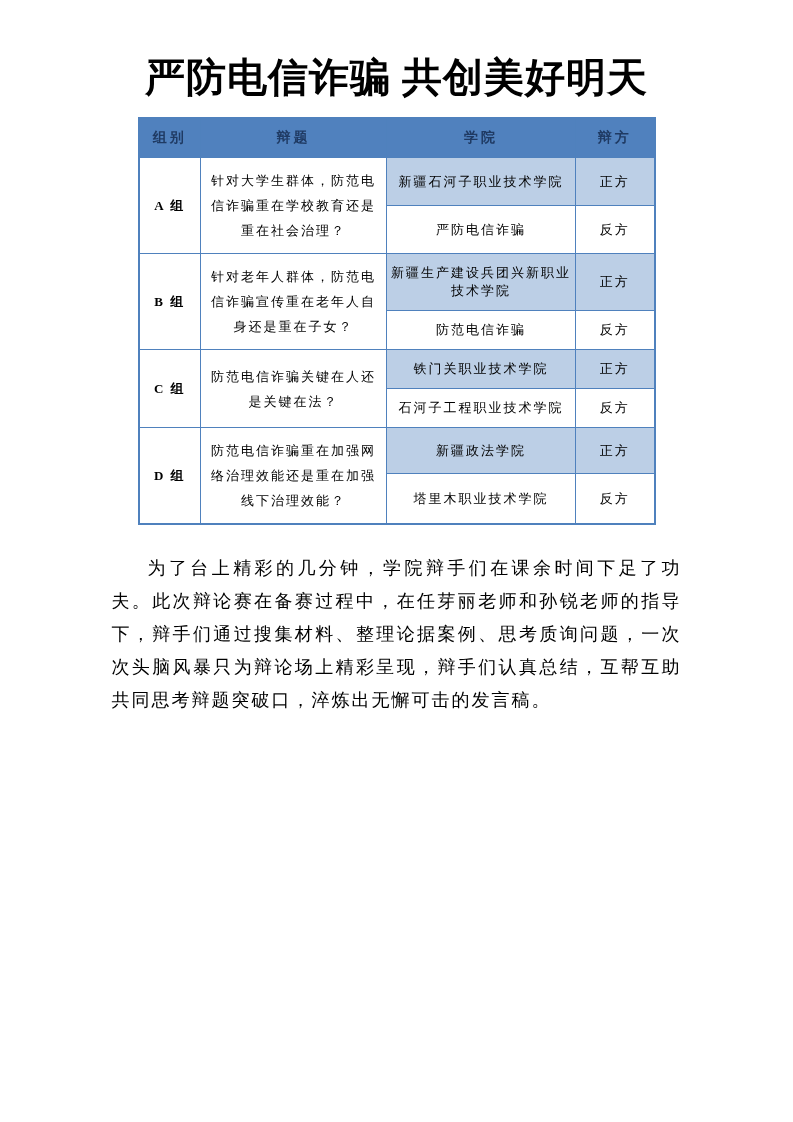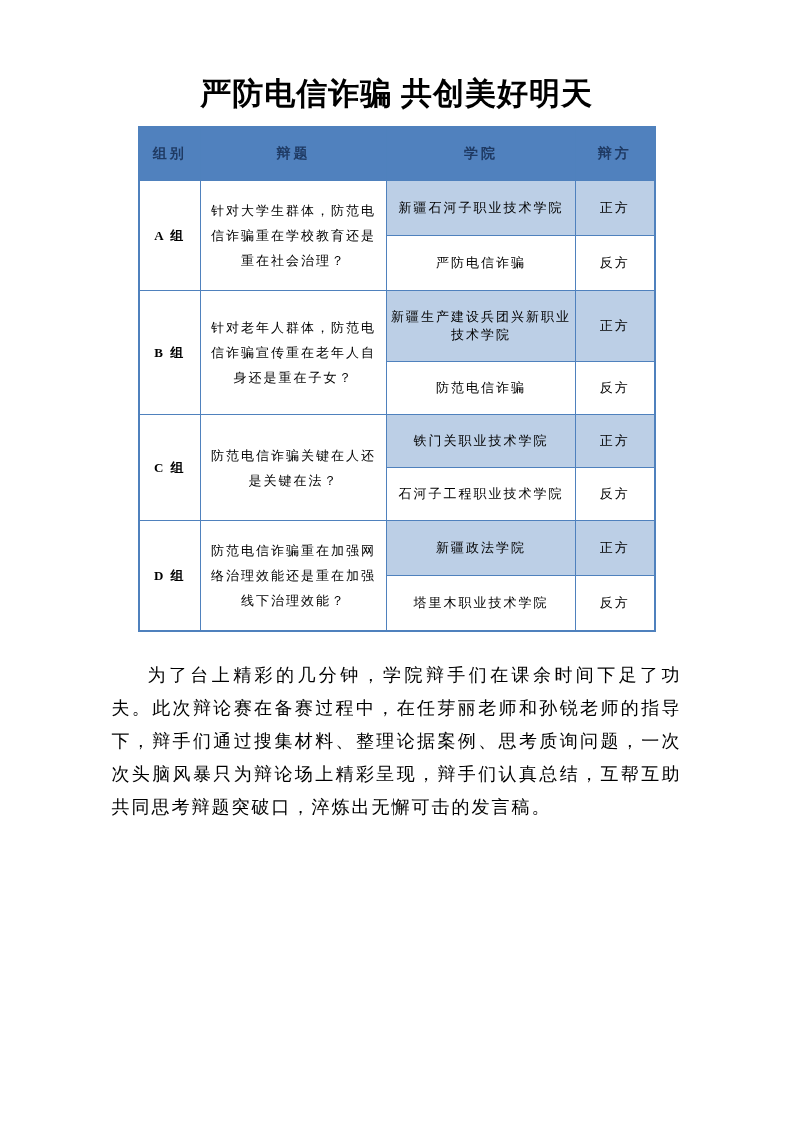--- a/index.html
+++ b/index.html
@@ -15,23 +15,23 @@
   html,body{background:#eee;}
   .page{
     width:793px;height:1122px;margin:0 auto;
     background:var(--page-bg);
     font-family:"Liberation Serif","DejaVu Serif",serif;
     color:var(--text);
     overflow:hidden;
     position:relative;
   }
   .doc-title{
-    margin-top:72px;
+    margin-top:50px;
     text-align:center;
-    font-size:31px;
+    font-size:40px;
     font-weight:bold;
     letter-spacing:1px;
     line-height:1.4;
   }
   .doc-subtitle{
     margin-top:16px;
     text-align:center;
     font-size:17px;
     font-weight:bold;
     letter-spacing:1px;
@@ -55,21 +55,21 @@
     border-collapse:collapse;
     border:2px solid var(--table-border);
     table-layout:fixed;
   }
   table.debate td,table.debate th{
     border:1px solid var(--table-border);
     text-align:center;
     vertical-align:middle;
     font-size:13px;
     letter-spacing:2px;
-    padding:17px 4px;
+    padding:10px 4px;
   }
   col.c-group{width:62px;}
   col.c-topic{width:186px;}
   col.c-school{width:189px;}
   col.c-side{width:79px;}
   table.debate th{
     background:var(--header-bg);
     color:var(--header-text);
     font-weight:bold;
     font-size:14px;

